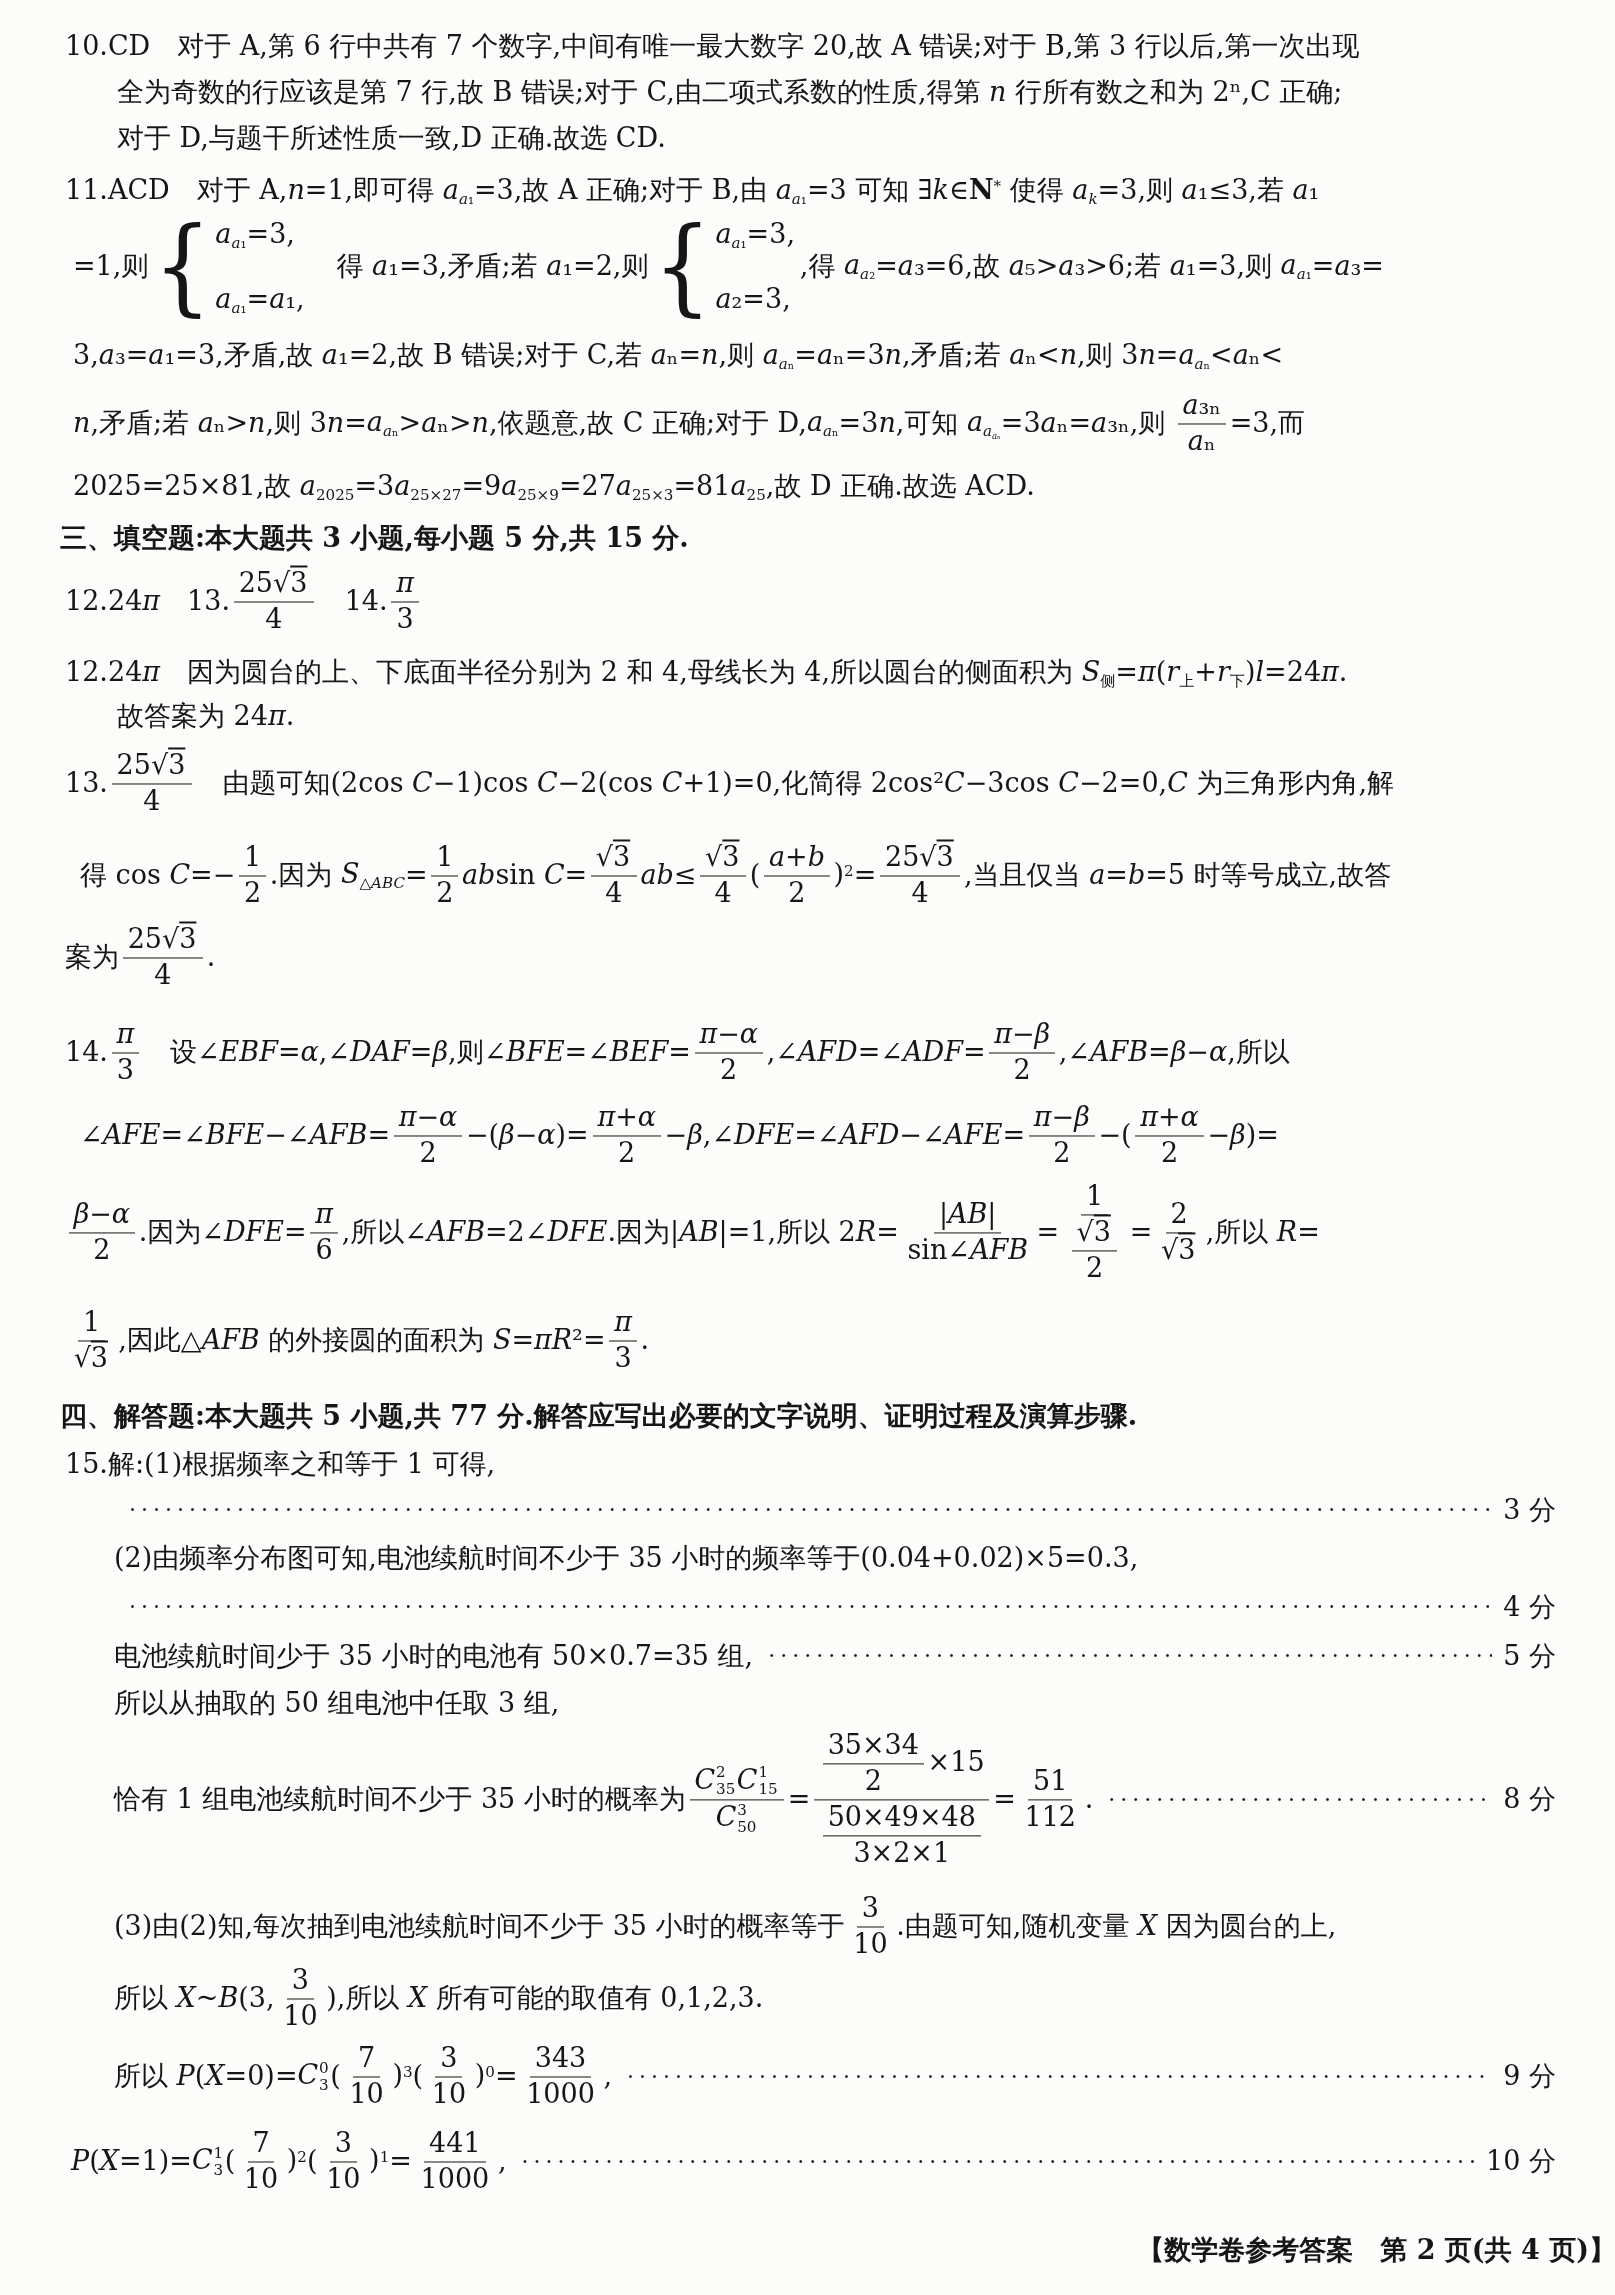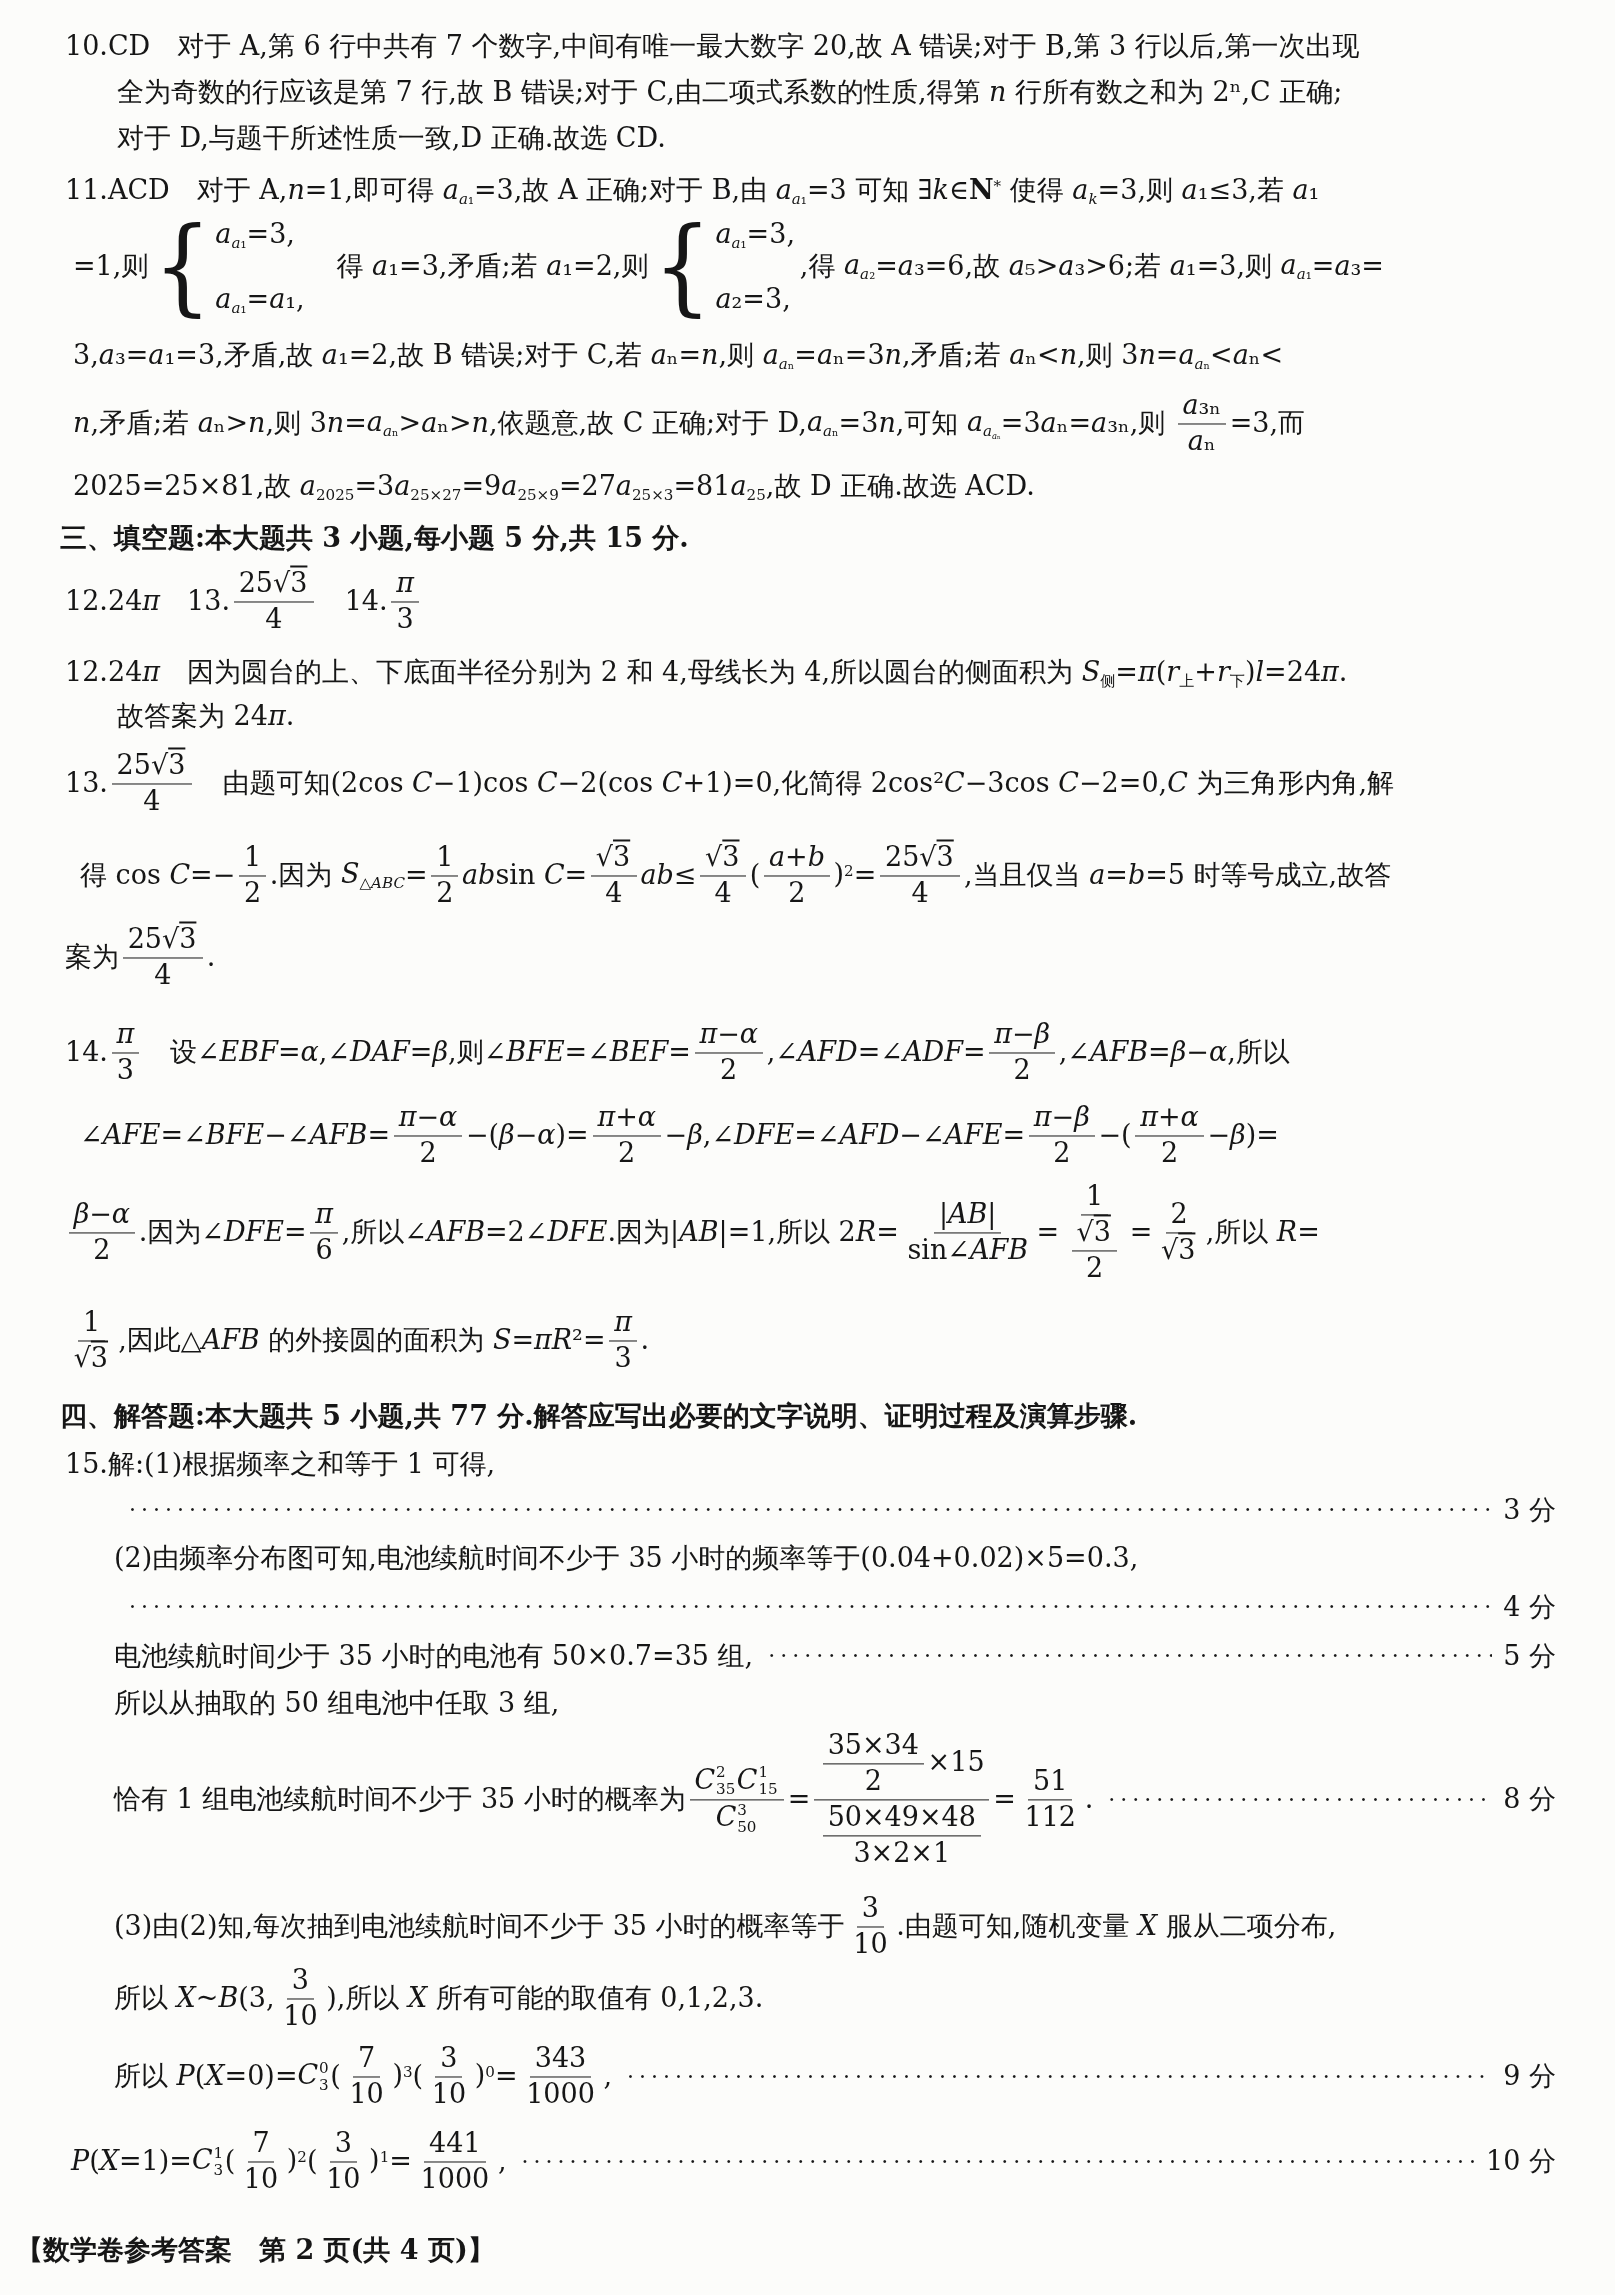--- a/index.html
+++ b/index.html
@@ -14,21 +14,21 @@
     font-size:27px;
     overflow:hidden;
   }
   .line{
     position:absolute;
     transform:translateY(-50%);
     white-space:nowrap;
     line-height:1.35;
   }
   .line.bold{font-weight:bold;}
-  .line.center{left:16px;right:0;text-align:left;}
+  .line.center{left:16px;right:0;text-align:right;}
   .line.has-score{display:flex;align-items:center;right:60px;}
   .lc{white-space:nowrap;}
   .leader{
     flex:1 1 0;width:0;overflow:hidden;white-space:nowrap;
     margin:0 11.7px 0 15px;letter-spacing:5px;font-size:22px;color:#1a1a1a;
   }
   .score{white-space:nowrap;}
   .m{font-style:normal;}
   .m i,i{font-style:italic;}
   sub{font-size:.56em;vertical-align:-.32em;line-height:1;}
@@ -206,21 +206,21 @@
           </span><span class="t">=</span><span class="frac">
             <span class="num">51</span>
             <span class="den">112</span>
           </span><span class="t">.</span></span>
         <span class="leader">····································································································································································································································································</span>
         <span class="score">8 分</span>
       </div>
       <div class="line" style="top: 1927px; left: 114px;"><span class="t">(3)由(2)知,每次抽到电池续航时间不少于 35 小时的概率等于</span><span class="frac">
           <span class="num">3</span>
           <span class="den">10</span>
-        </span><span class="t">.由题可知,随机变量 </span><span class="m"><i>X</i></span><span class="t"> 服从二项分布,</span></div>
+        </span><span class="t">.由题可知,随机变量 </span><span class="m"><i>X</i></span><span class="t"> 因为圆台的上,</span></div>
       <div class="line" style="top: 1999px; left: 114px;"><span class="t">所以 </span><span class="m"><i>X</i>~<i>B</i></span><span class="t">(3,</span><span class="frac">
           <span class="num">3</span>
           <span class="den">10</span>
         </span><span class="t">),所以 </span><span class="m"><i>X</i></span><span class="t"> 所有可能的取值有 0,1,2,3.</span></div>
       <div class="line has-score" style="top: 2077px; left: 114px;">
         <span class="lc"><span class="t">所以 </span><span class="m"><i>P</i>(<i>X</i>=0)=</span><span class="bsup"><span class="base"><i>C</i></span><span class="ss">
               <span class="up">0</span>
               <span class="down">3</span>
             </span></span><span class="t">(</span><span class="frac">
             <span class="num">7</span>

